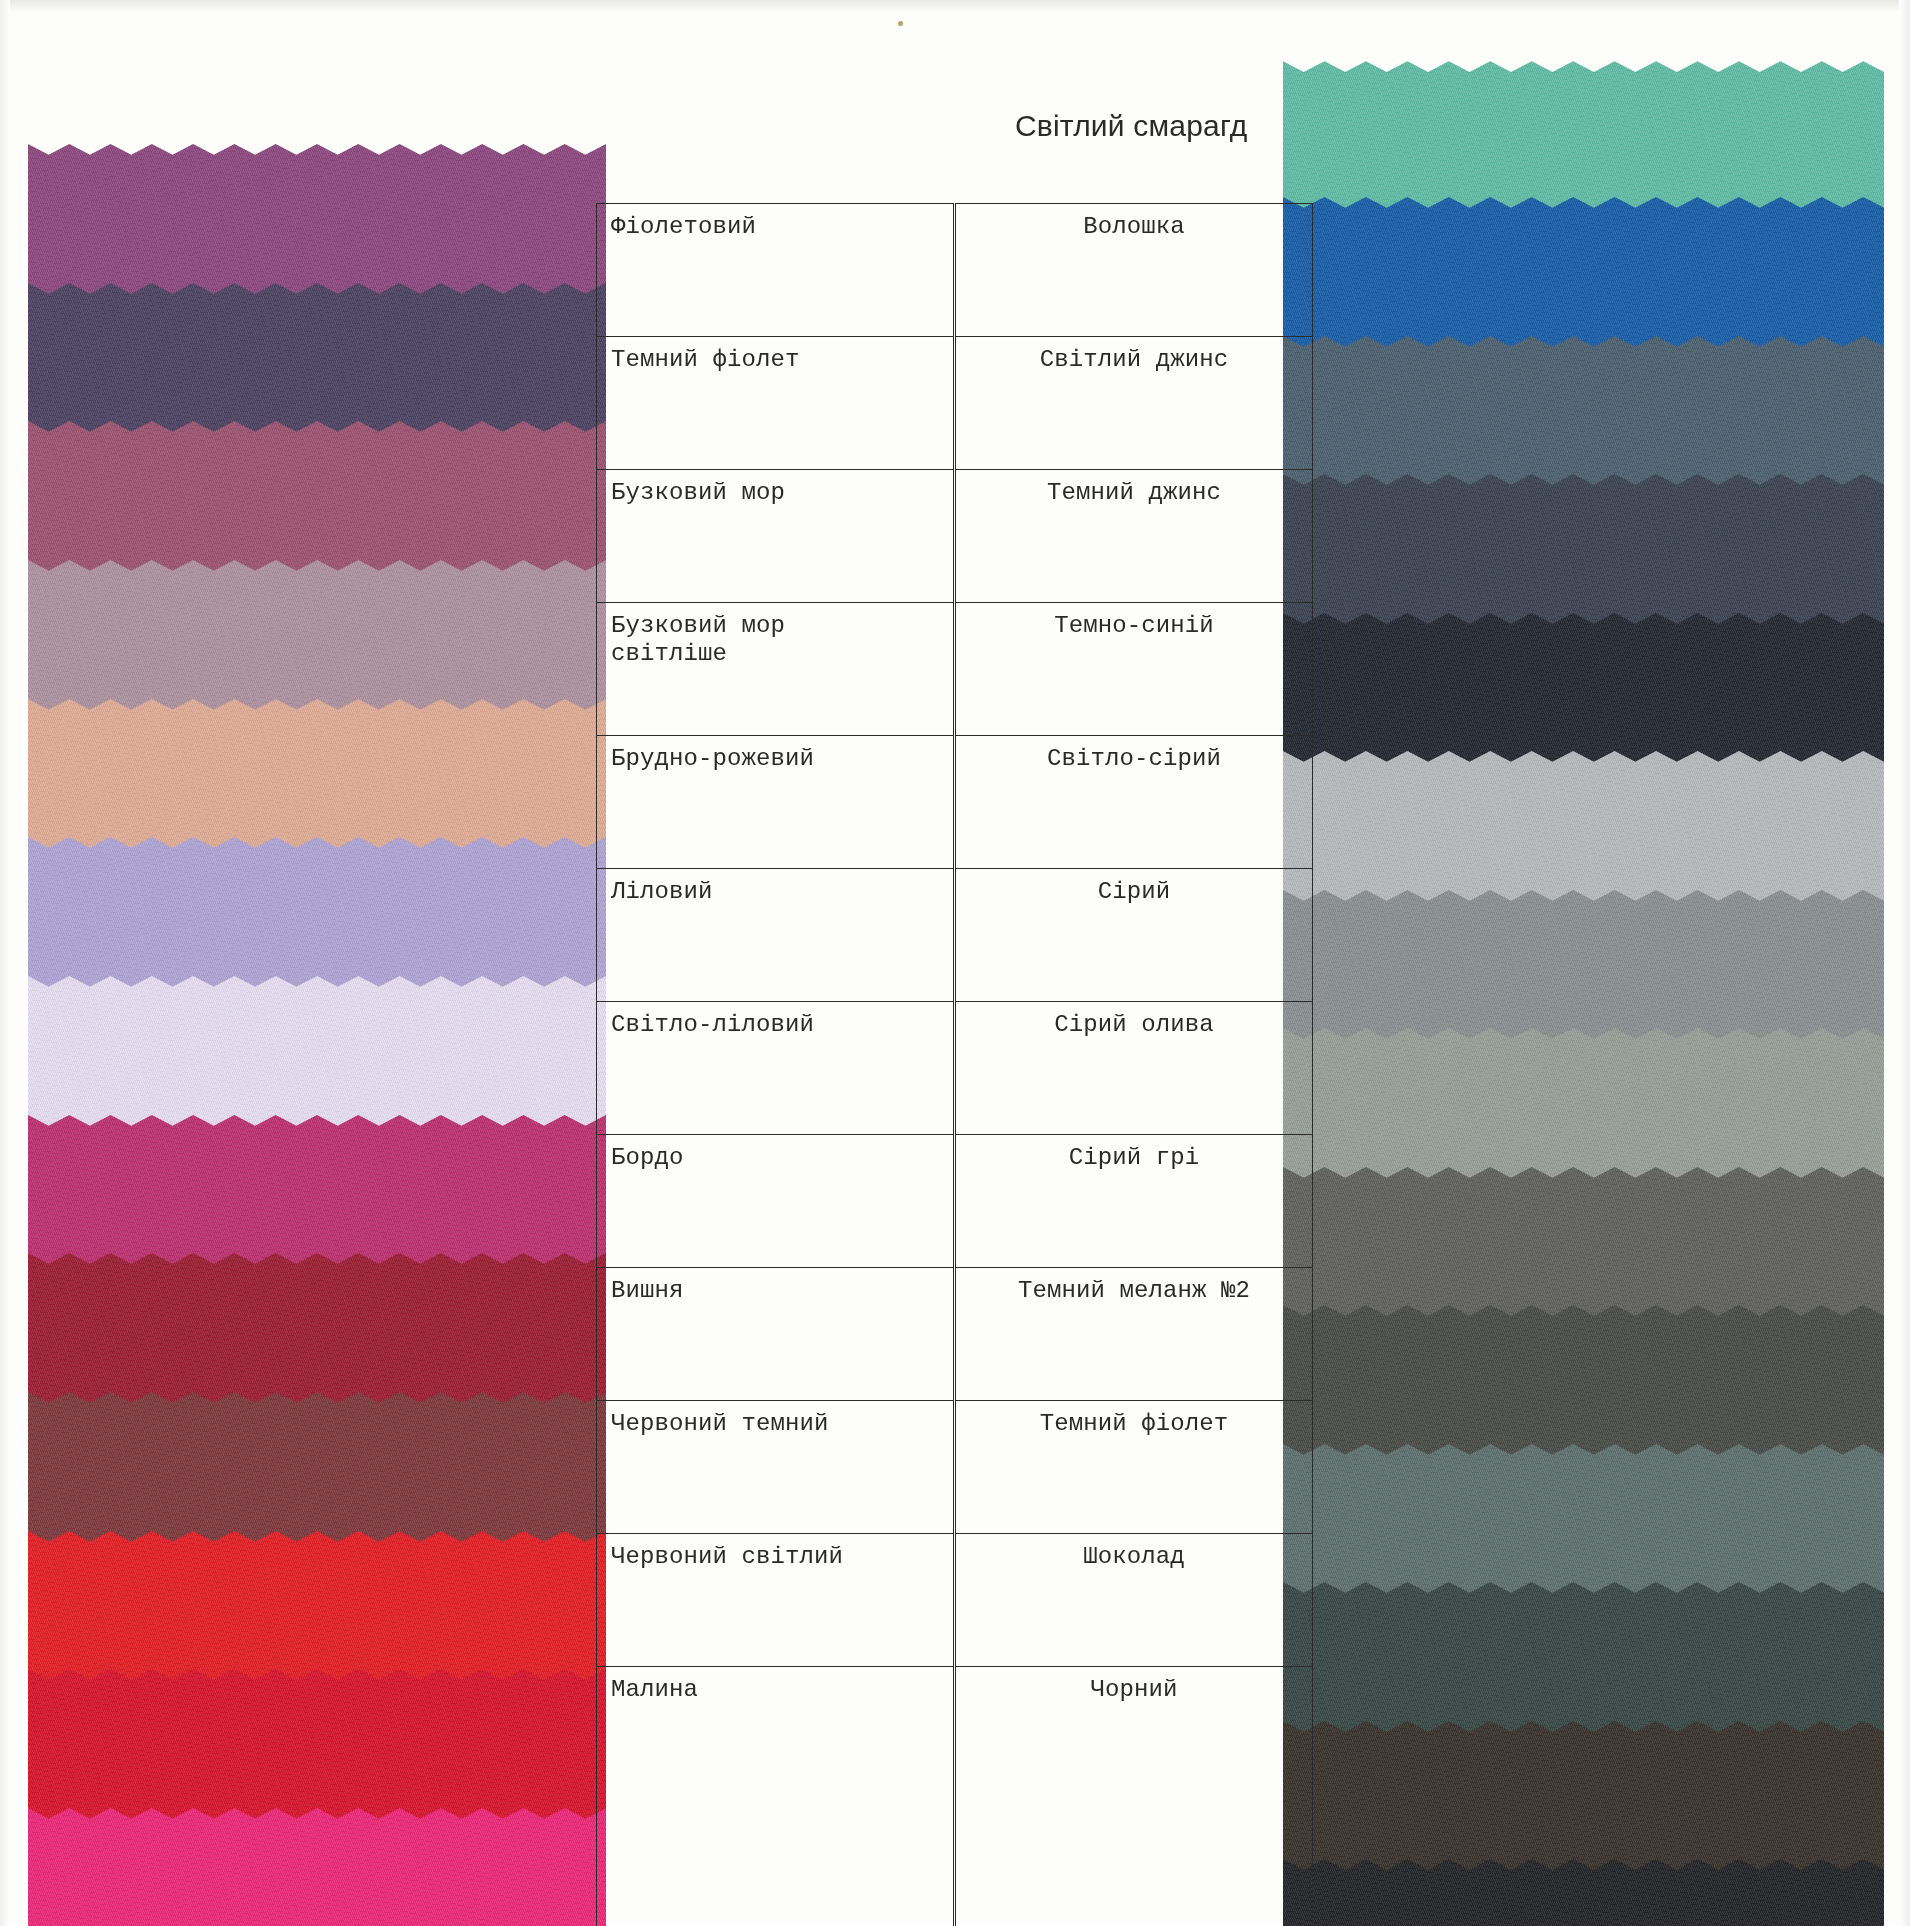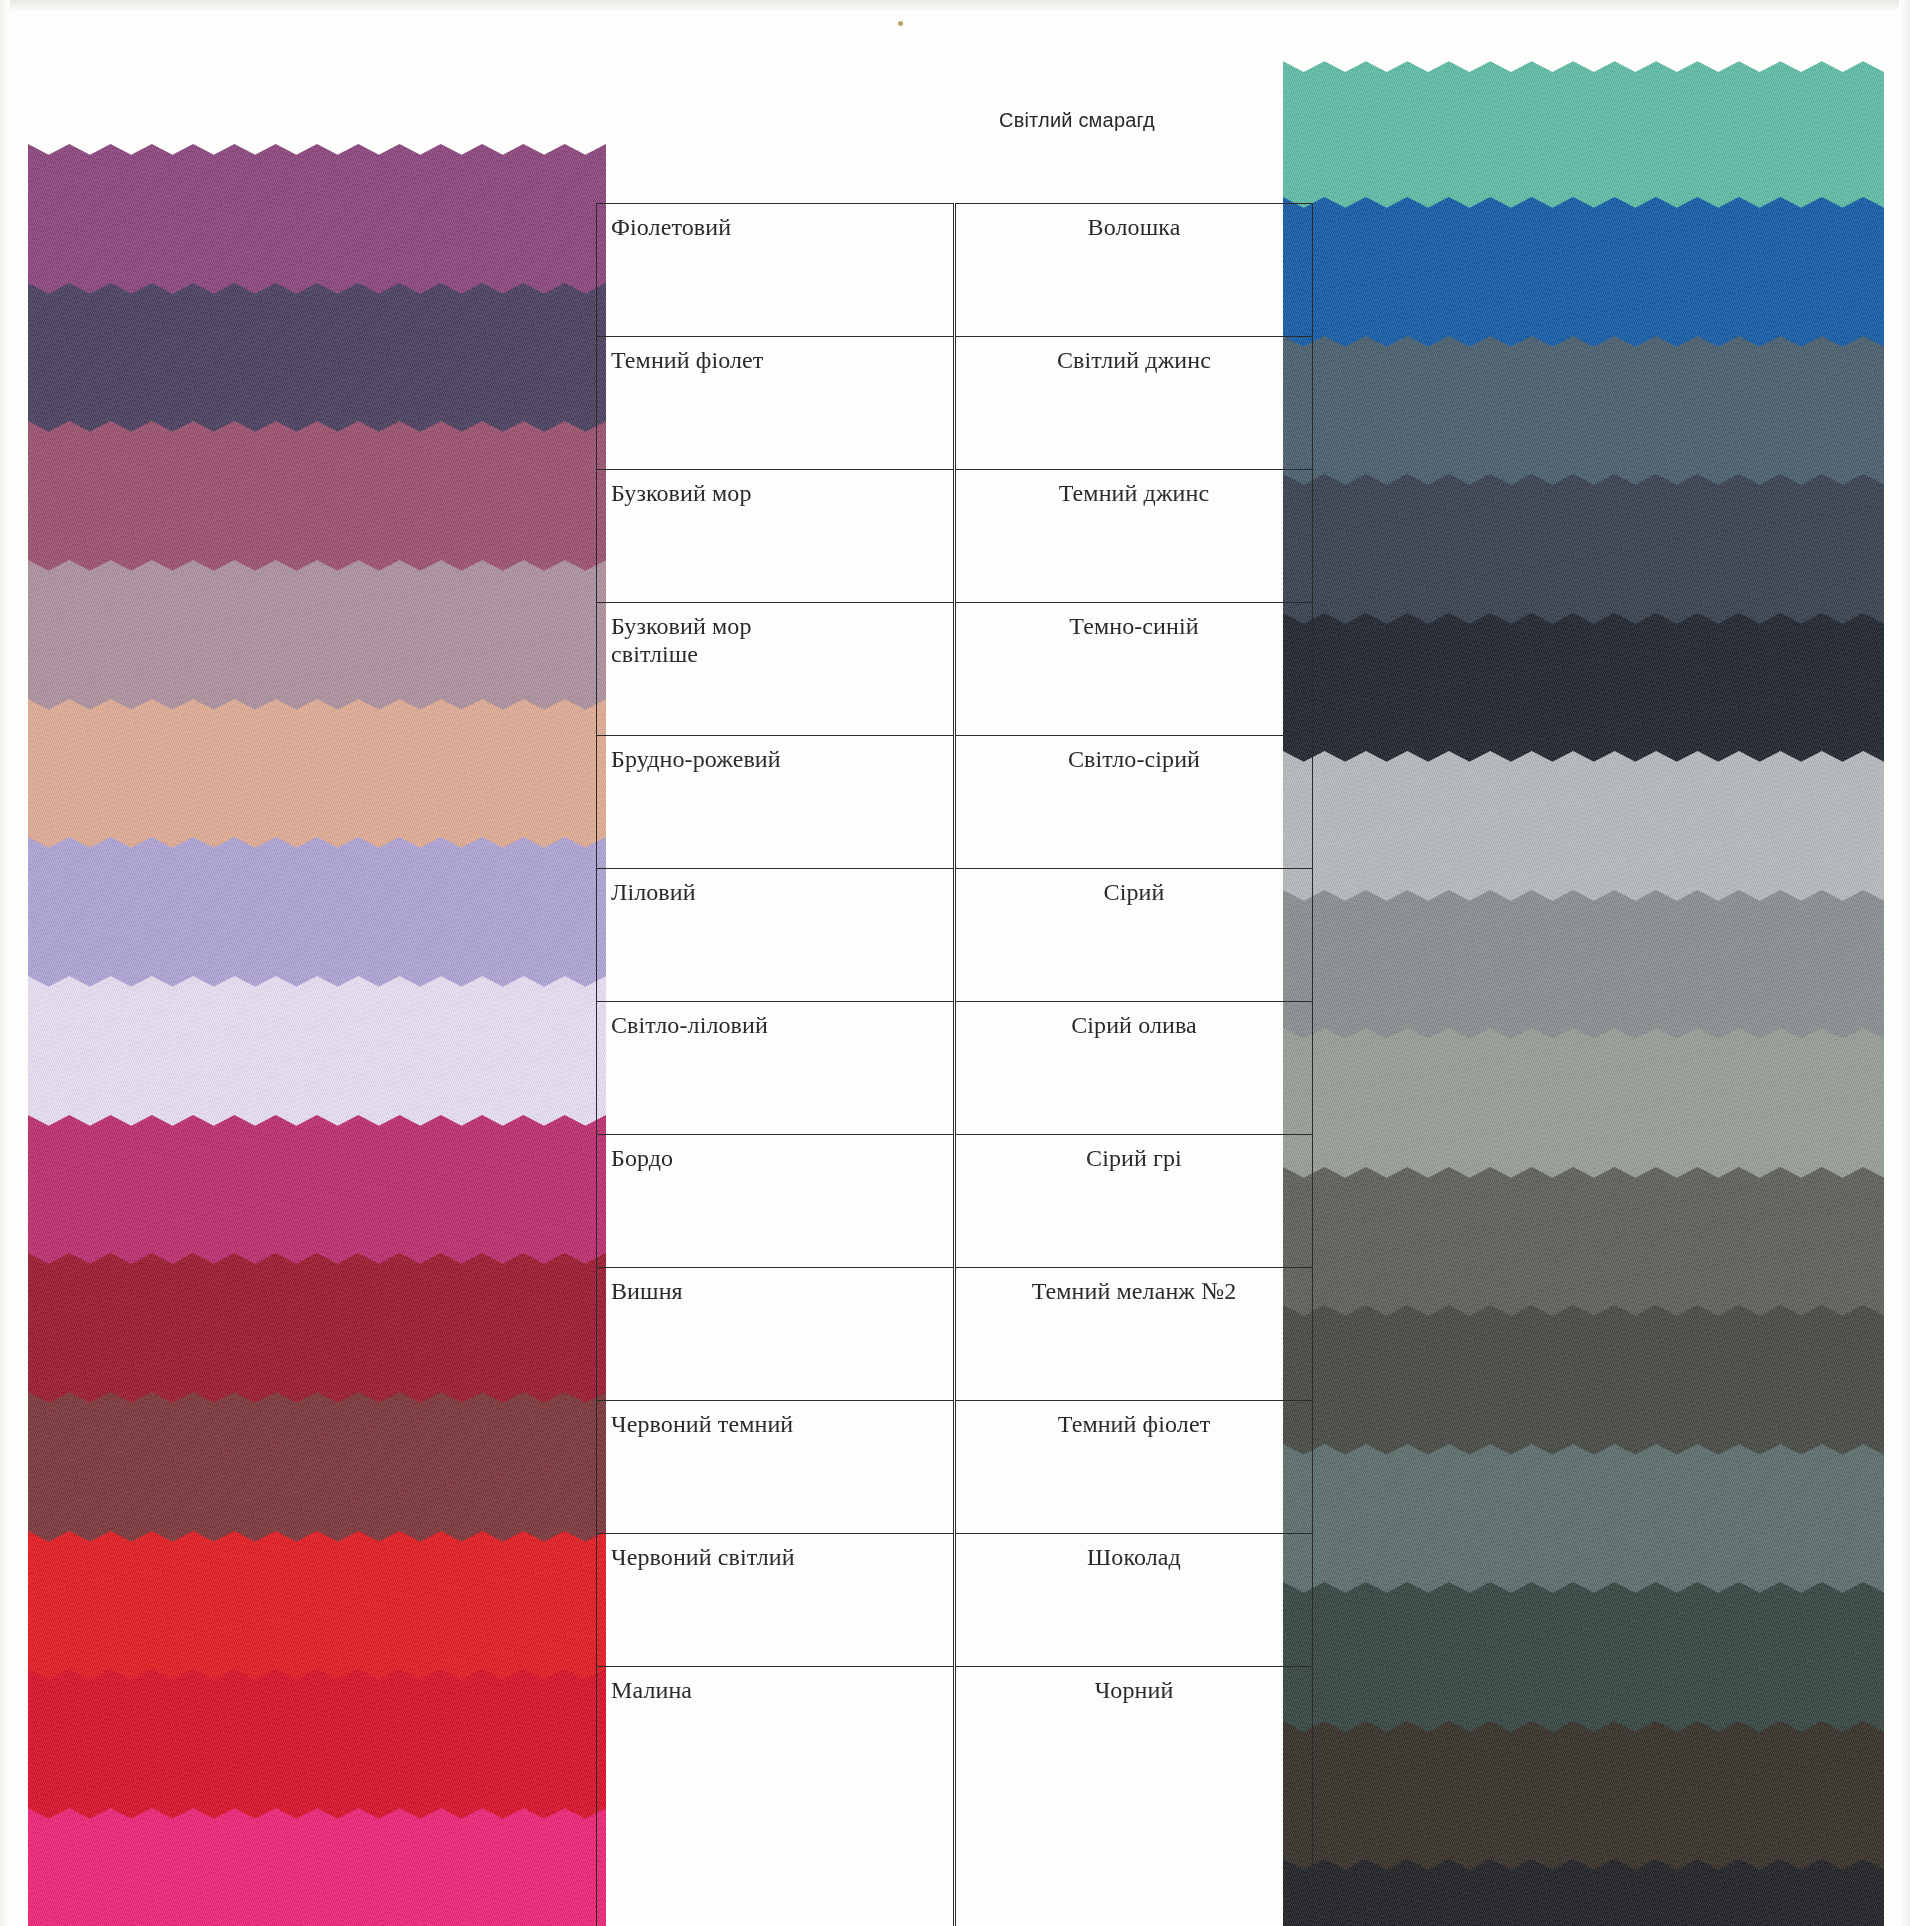--- a/index.html
+++ b/index.html
@@ -59,31 +59,32 @@
     border-bottom:1.5px solid #2b2b2b;
     display:flex;align-items:flex-start;
   }
   .row:last-child{border-bottom:none;}
   .cell{
     font-size:24px;color:#2a2a2a;
     line-height:1.18;
     letter-spacing:0.1px;
     padding:8.5px 14px 0 14px;
     width:100%;box-sizing:border-box;
-    font-family:Liberation Serif, serif;
+    font-family:Liberation Mono, monospace;
   }
   .cell.left{text-align:left;}
   .cell.right{text-align:center;}
 
   .title{
     position:absolute;
-    font-size:20px;color:#2a2a2a;
+    font-size:30px;color:#2a2a2a;
     font-family:"Liberation Sans", sans-serif;
     letter-spacing:0.2px;
     white-space:nowrap;
+    margin-left:16px;
   }
 </style>
 </head>
 <body>
 
 <div class="page">
   <div class="paper-edge-top"></div>
   <div class="paper-edge-left"></div>
   <div class="paper-edge-right"></div>
 

